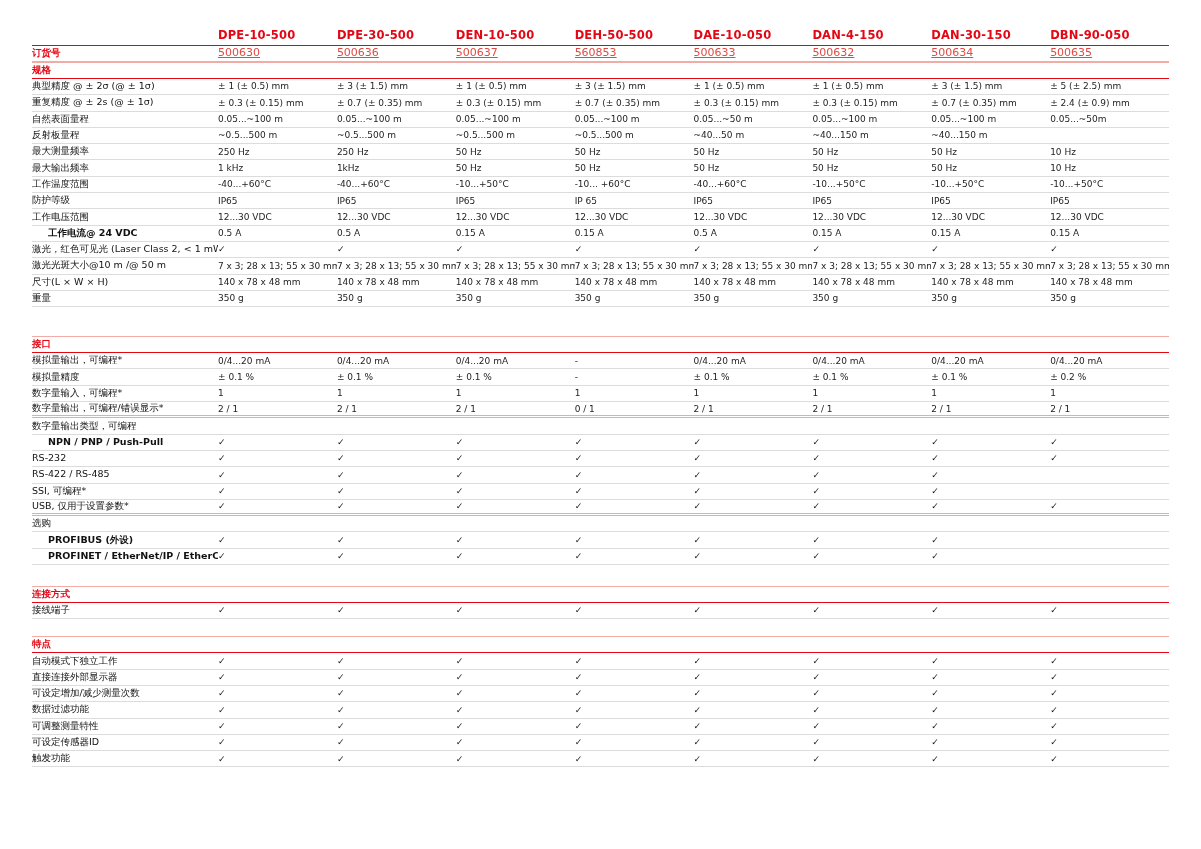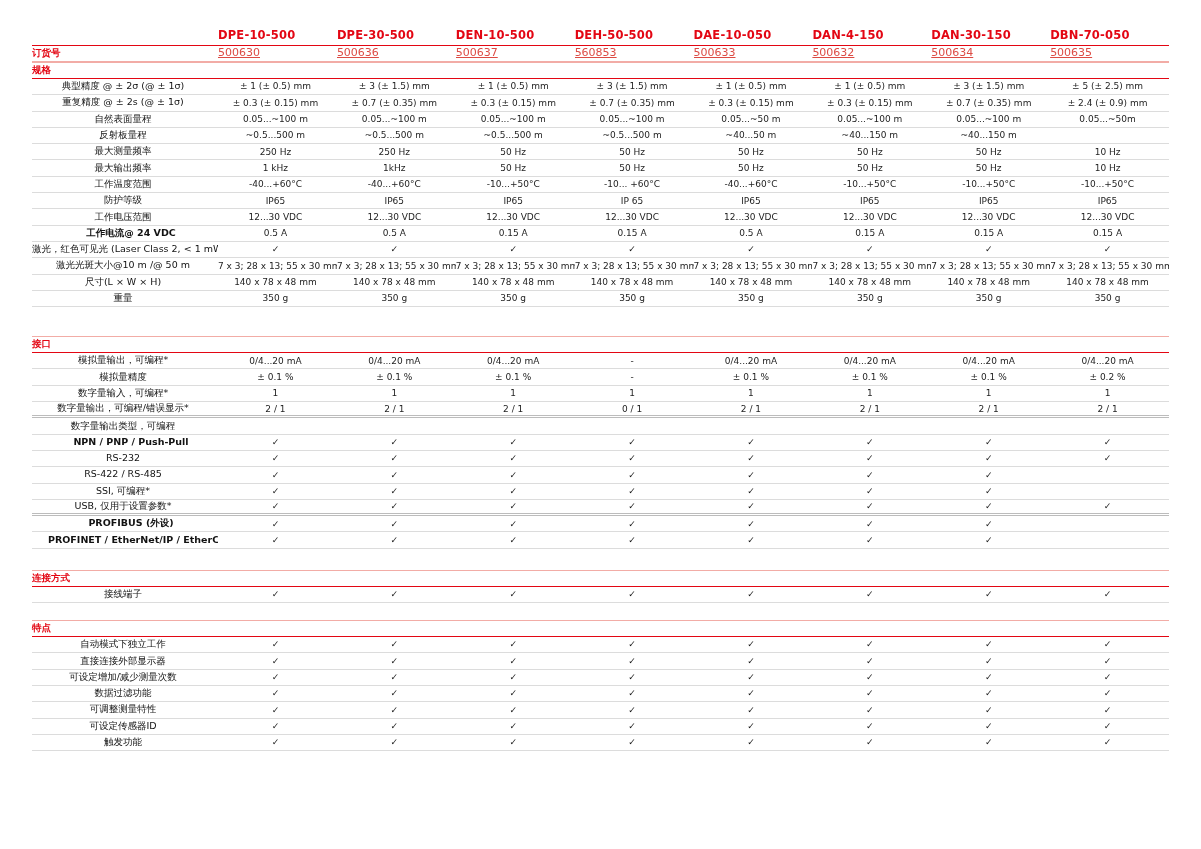--- a/index.html
+++ b/index.html
@@ -15,41 +15,41 @@
   .model-row { min-height:19px; align-items:end; padding-bottom:3px; }
   .model { font-size:11.5px; font-weight:bold; color:var(--red,#e30613); letter-spacing:.2px; }
 
   .order-row { min-height:17px; border-top:1.6px solid var(--red,#e30613); border-bottom:1px solid #f2aca6; }
   .order-row .label { font-weight:bold; color:var(--red,#e30613); }
   .order-num { font-size:11px; color:var(--order-red,#dd4b44);text-decoration:underline; }
 
   .title-row { min-height:17px; border-top:1px solid #f2aca6; border-bottom:1.6px solid var(--red,#e30613); }
   .section-title { grid-column:1 / -1; font-size:9.5px; font-weight:bold; color:var(--red,#e30613); }
 
-  .data-row { min-height:16.3px; border-bottom:1px solid #dcdcdc;text-align:center; }
+  .data-row { min-height:16.3px; border-bottom:1px solid #dcdcdc; }
   .data-row.dbl { border-bottom:3px double #bcbcbc; }
   .check { font-size:9px; color:#1a1a1a; }
 
   .gap1 { height:29px; } .gap2 { height:21px; } .gap3 { height:17px; }
 </style>
 </head>
 <body style="--red: #e30613; --order-red: #dd4b44;">
 
 <div class="page">
   <div>
       <div class="row model-row">
         <div class="cell label"></div>
         <div class="cell model">DPE-10-500</div>
         <div class="cell model">DPE-30-500</div>
         <div class="cell model">DEN-10-500</div>
         <div class="cell model">DEH-50-500</div>
         <div class="cell model">DAE-10-050</div>
         <div class="cell model">DAN-4-150</div>
         <div class="cell model">DAN-30-150</div>
-        <div class="cell model">DBN-70-050</div>
+        <div class="cell model">DBN-90-050</div>
       </div>
       <div class="row order-row">
         <div class="cell label">订货号</div>
         <div class="cell order-num">500630</div>
         <div class="cell order-num">500636</div>
         <div class="cell order-num">500637</div>
         <div class="cell order-num">560853</div>
         <div class="cell order-num">500633</div>
         <div class="cell order-num">500632</div>
         <div class="cell order-num">500634</div>
@@ -320,20 +320,31 @@
         <div class="cell check">✓</div>
         <div class="cell check">✓</div>
         <div class="cell check">✓</div>
         <div class="cell check">✓</div>
         <div class="cell check">✓</div>
         <div class="cell check">✓</div>
         <div class="cell check">✓</div>
         <div class="cell check">✓</div>
       </div>
       <div class="row data-row">
+        <div class="cell label">选购</div>
+        <div class="cell"></div>
+        <div class="cell"></div>
+        <div class="cell"></div>
+        <div class="cell"></div>
+        <div class="cell"></div>
+        <div class="cell"></div>
+        <div class="cell"></div>
+        <div class="cell"></div>
+      </div>
+      <div class="row data-row">
         <div class="cell label indent">PROFIBUS (外设)</div>
         <div class="cell check">✓</div>
         <div class="cell check">✓</div>
         <div class="cell check">✓</div>
         <div class="cell check">✓</div>
         <div class="cell check">✓</div>
         <div class="cell check">✓</div>
         <div class="cell check">✓</div>
         <div class="cell"></div>
       </div>

